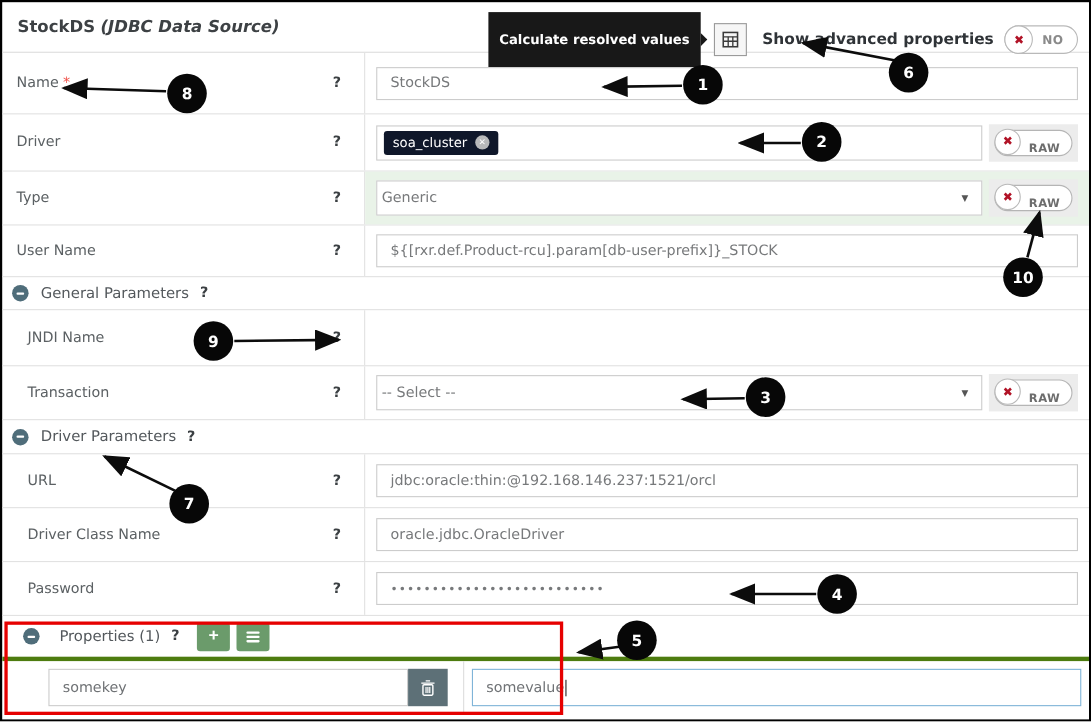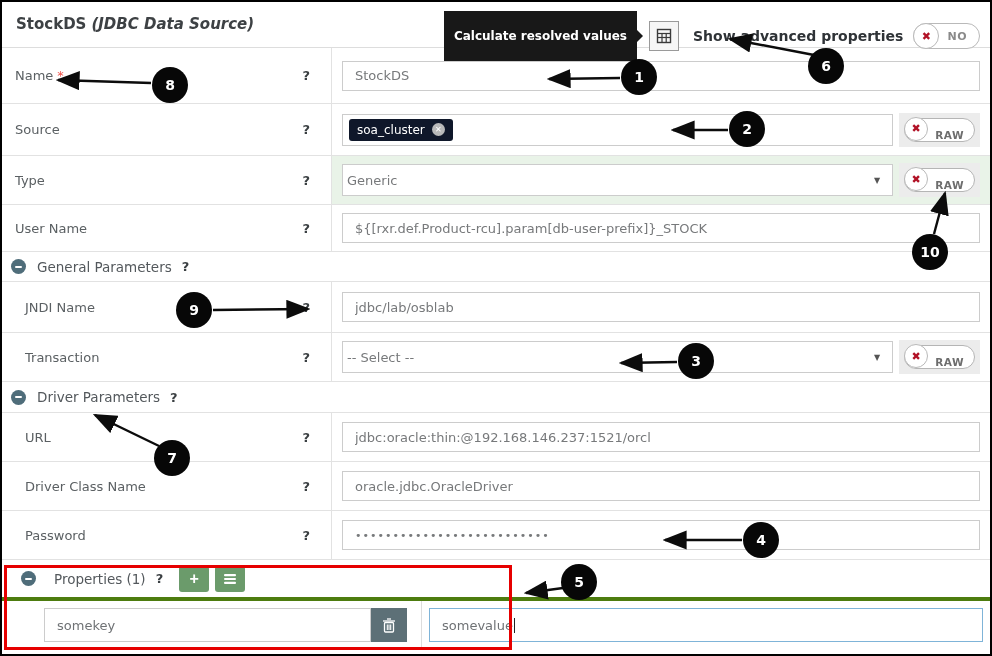--- a/index.html
+++ b/index.html
@@ -123,21 +123,21 @@
       <span class="req">*</span>
       <span class="help">?</span>
     </div>
     <div class="cell-value">
       <input class="txt" value="StockDS" style="">
     </div>
   </div>
 
   <div class="row" style="height:52px">
     <div class="cell-label">
-      <span class="lbl">Source</span>
+      <span class="lbl">Driver</span>
       <span class="help">?</span>
     </div>
     <div class="cell-value">
       <div class="tagbox">
         <span class="tag">
           <span>soa_cluster</span>
           <span class="tag-x"></span>
         </span>
       </div>
       <div class="raw-panel">
@@ -180,23 +180,20 @@
   <div class="section-hdr" style="height:30px">
     <span class="minus-icon"></span>
     <span class="section-title">General Parameters</span>
     <span class="help2">?</span>
   </div>
 
   <div class="row indent" style="height:51px">
     <div class="cell-label">
       <span class="lbl">JNDI Name</span>
       <span class="help">?</span>
-    </div>
-    <div class="cell-value">
-      <input class="txt" value="jdbc/lab/osblab" style="">
     </div>
   </div>
 
   <div class="row indent" style="height:49px">
     <div class="cell-label">
       <span class="lbl">Transaction</span>
       <span class="help">?</span>
     </div>
     <div class="cell-value">
       <div class="selectbox">

